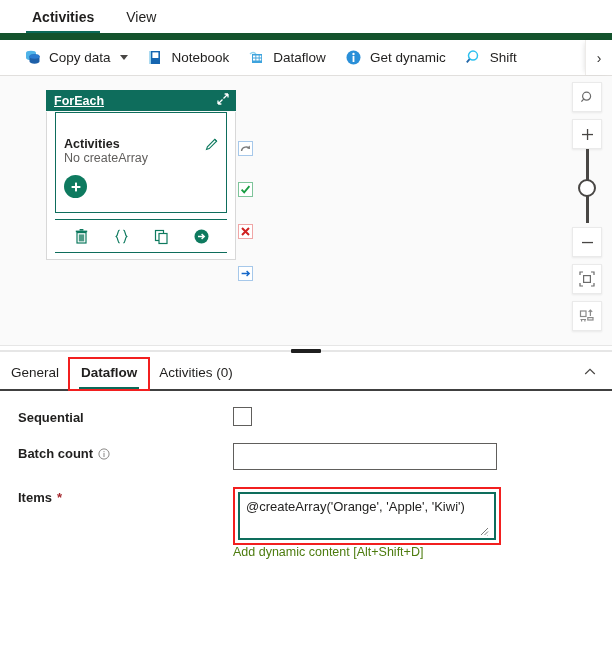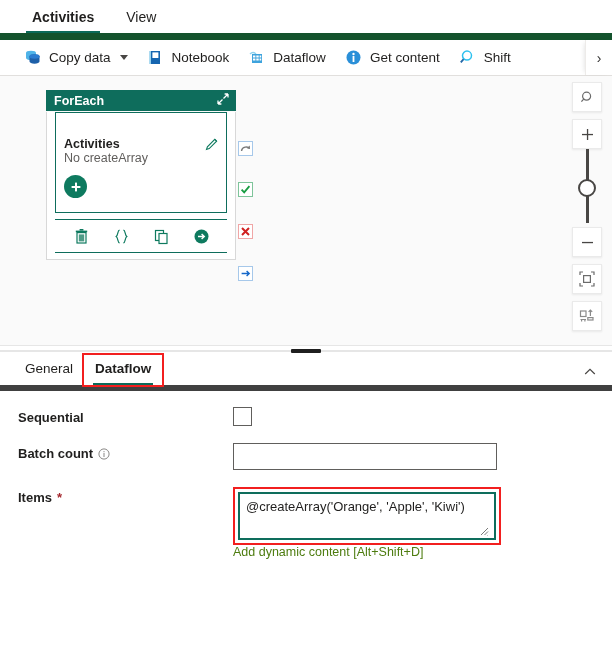--- a/index.html
+++ b/index.html
@@ -96,20 +96,21 @@
     background:#0e6d5c;
     color:#ffffff;
     font-size:12.5px;
     display:flex;
     align-items:center;
     justify-content:space-between;
     padding:0 6px 0 8px;
     box-sizing:border-box;
     font-weight:600;
     cursor:move;
+    text-decoration:underline;
   }
   .node-body{
     background:#ffffff;
     border:1px solid #d8d8d8;
     border-top:none;
     padding:0 0 6px 0;
     box-sizing:border-box;
   }
   .node-title-row{
     display:flex;align-items:center;gap:10px;
@@ -194,22 +195,21 @@
   .splitter-grip{
     position:absolute;left:50%;transform:translateX(-50%);
     top:3px;width:30px;height:4px;background:#1f1f1f;border-radius:1px;
     cursor:row-resize;
   }
   
   .props{background:#ffffff;}
   .tabbar{
     height:36px;
     display:flex;align-items:flex-end;
-    padding-left:14px;
-    border-bottom:6px solid #404040;
+    border-bottom:2px solid #404040;
     position:relative;
     box-sizing:border-box;
   }
   .ptab{
     position:relative;
     font-size:13.5px;
     padding:6px 11px 9px 11px;
     cursor:pointer;color:#201f1e;
     white-space:nowrap;
   }
@@ -340,21 +340,21 @@
   </div>
 
   <div class="cmd">
     <span class="cmd-ico">
       <svg width="19" height="19" viewBox="0 0 19 19">
         <circle cx="9.5" cy="9.5" r="7" fill="#2a8fd8"></circle>
         <circle cx="9.5" cy="6" r="1.2" fill="#ffffff"></circle>
         <rect x="8.6" y="8" width="1.8" height="6" fill="#ffffff"></rect>
       </svg>
     </span>
-    <span>Get content</span>
+    <span>Get dynamic</span>
   </div>
 
   <div class="cmd">
     <span class="cmd-ico">
       <svg width="19" height="19" viewBox="0 0 19 19">
         <circle cx="9" cy="7.6" r="4.5" fill="none" stroke="#2ec1ef" stroke-width="1.5"></circle>
         <line x1="5.6" y1="11.2" x2="2.8" y2="14.4" stroke="#2166a8" stroke-width="1.8"></line>
       </svg>
     </span>
     <span>Shift</span>
@@ -488,20 +488,21 @@
 
 <div class="splitter">
   <div class="splitter-line"></div>
   <div class="splitter-grip"></div>
 </div>
 
 <div class="props">
   <div class="tabbar">
     <div class="ptab">General</div>
     <div class="ptab active highlight">Dataflow</div>
+    <div class="ptab">Activities (0)</div>
     <span class="collapse-chev">
       <svg width="16" height="16" viewBox="0 0 16 16">
         <path d="M3.2 10 L8 5.4 L12.8 10" fill="none" stroke="#484644" stroke-width="1.2"></path>
       </svg>
     </span>
   </div>
 
   <div class="form">
 
     <div class="frow">

